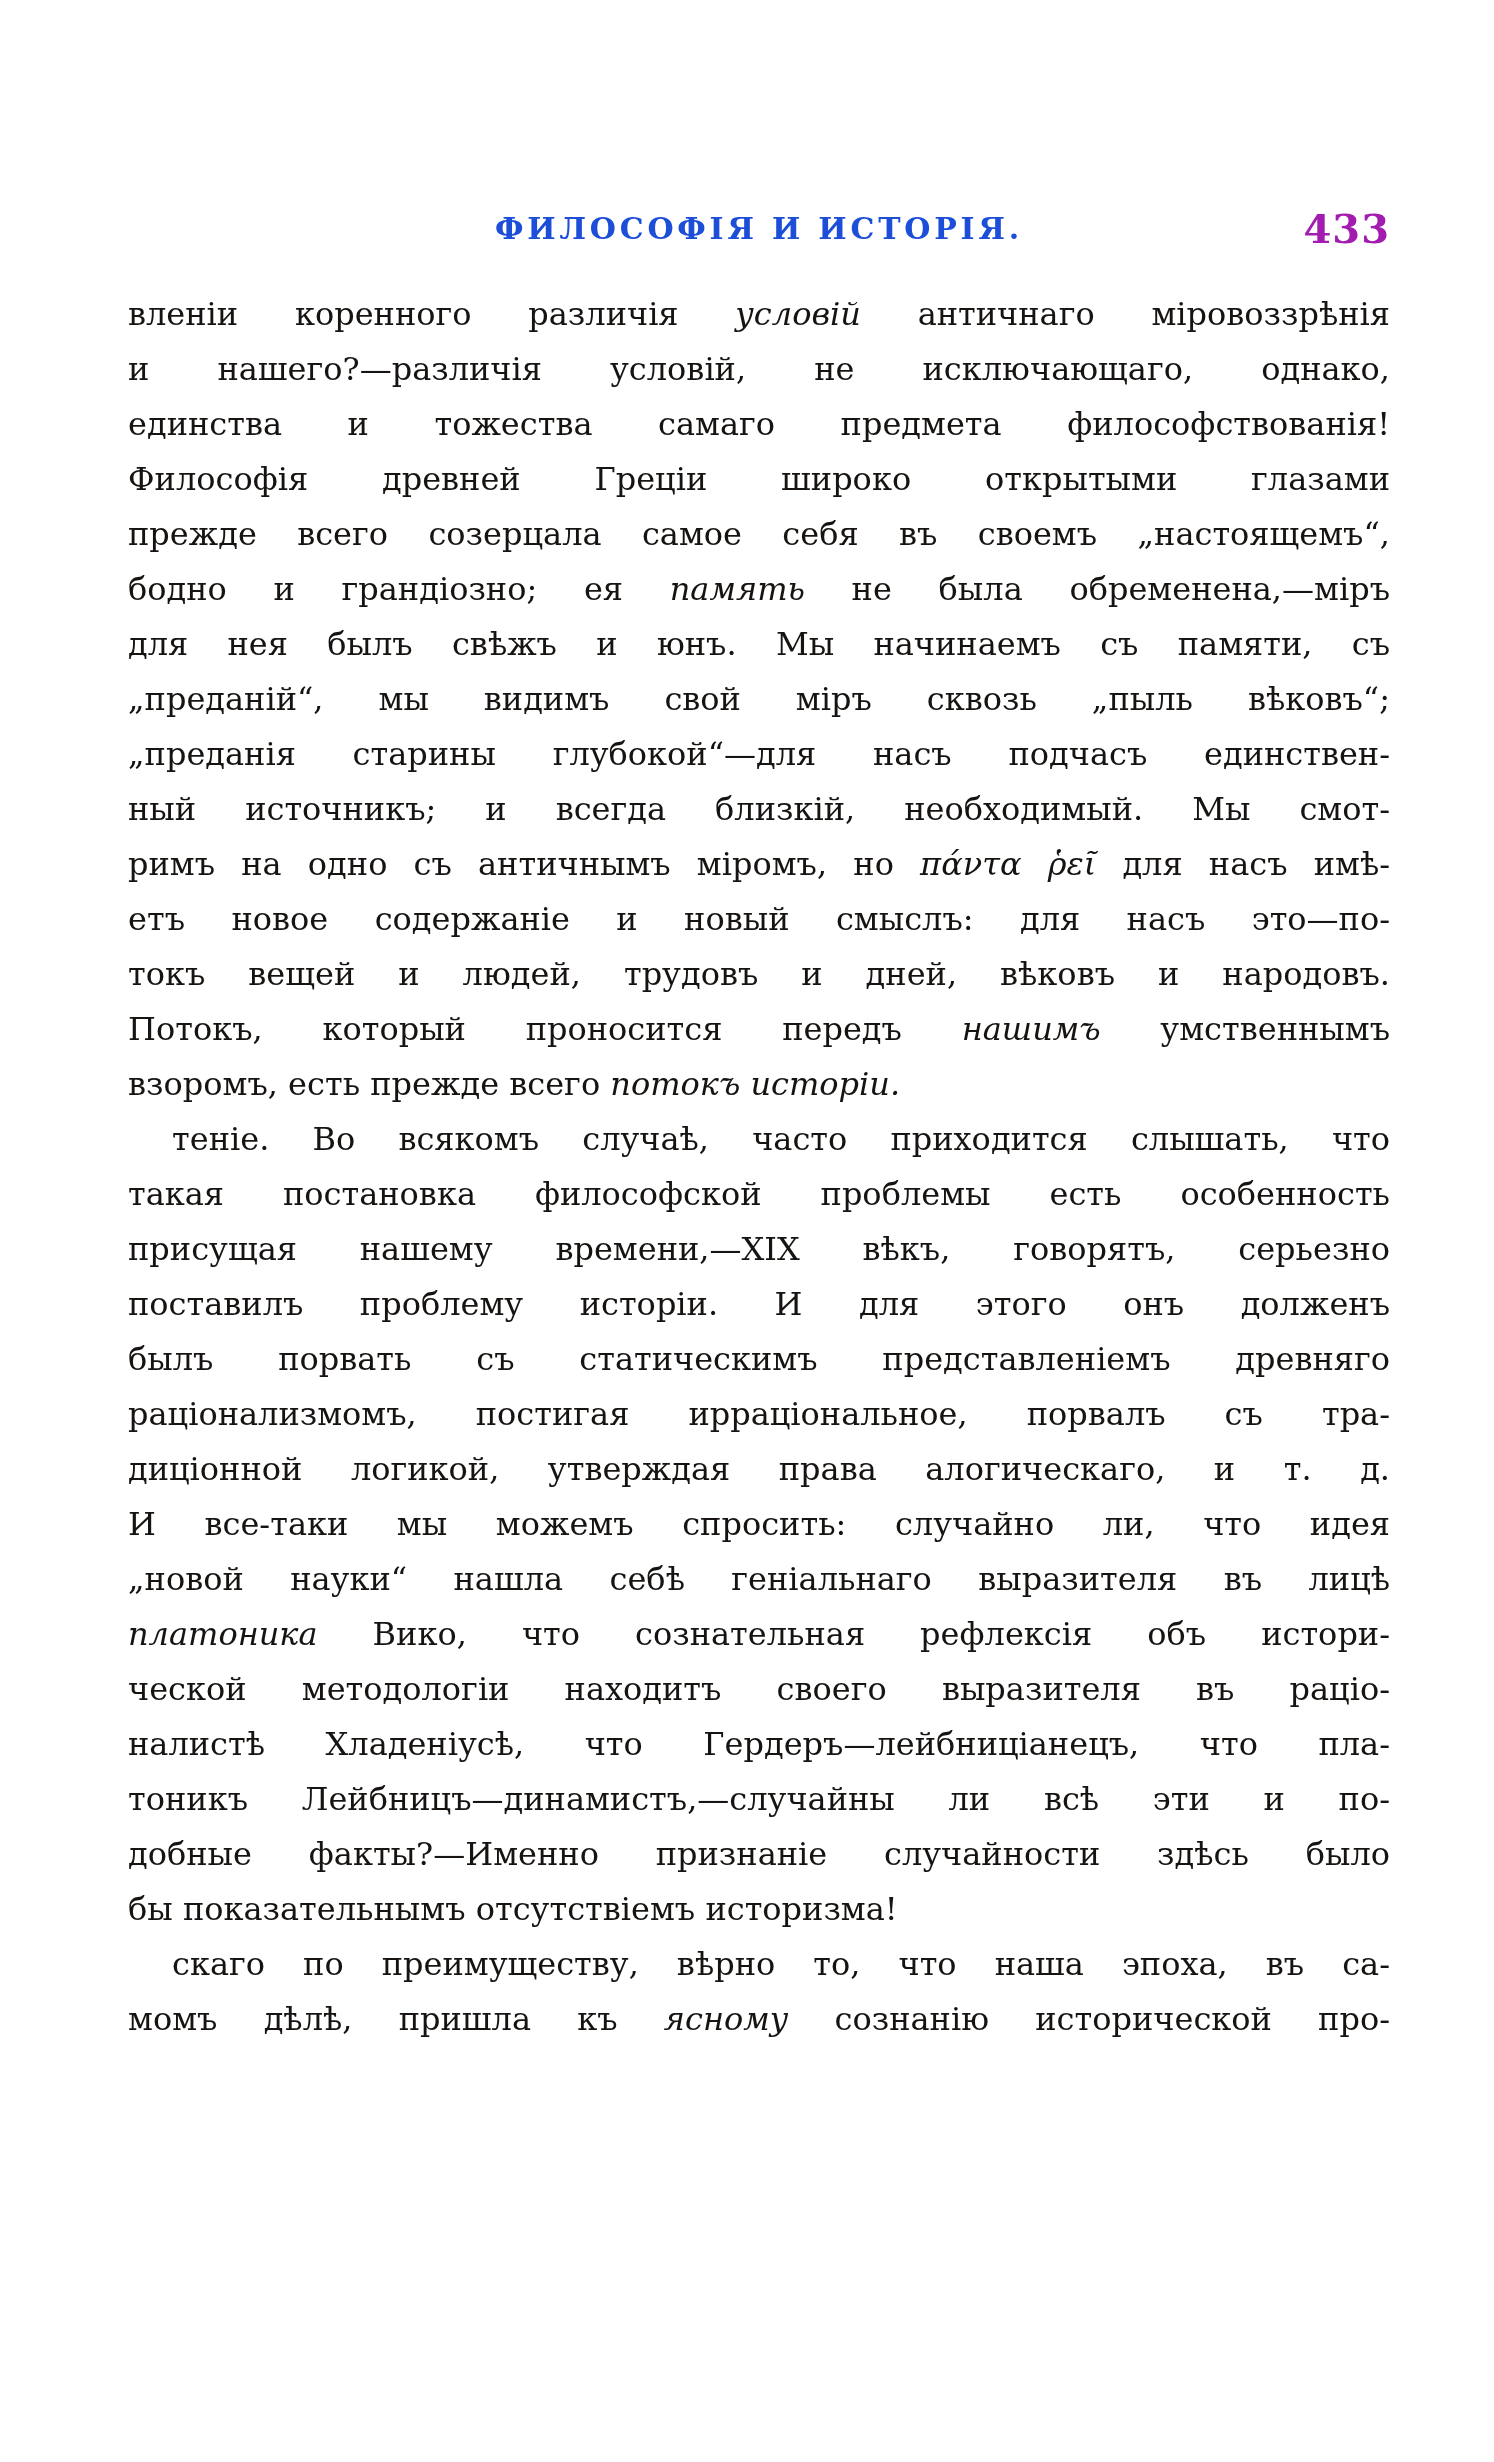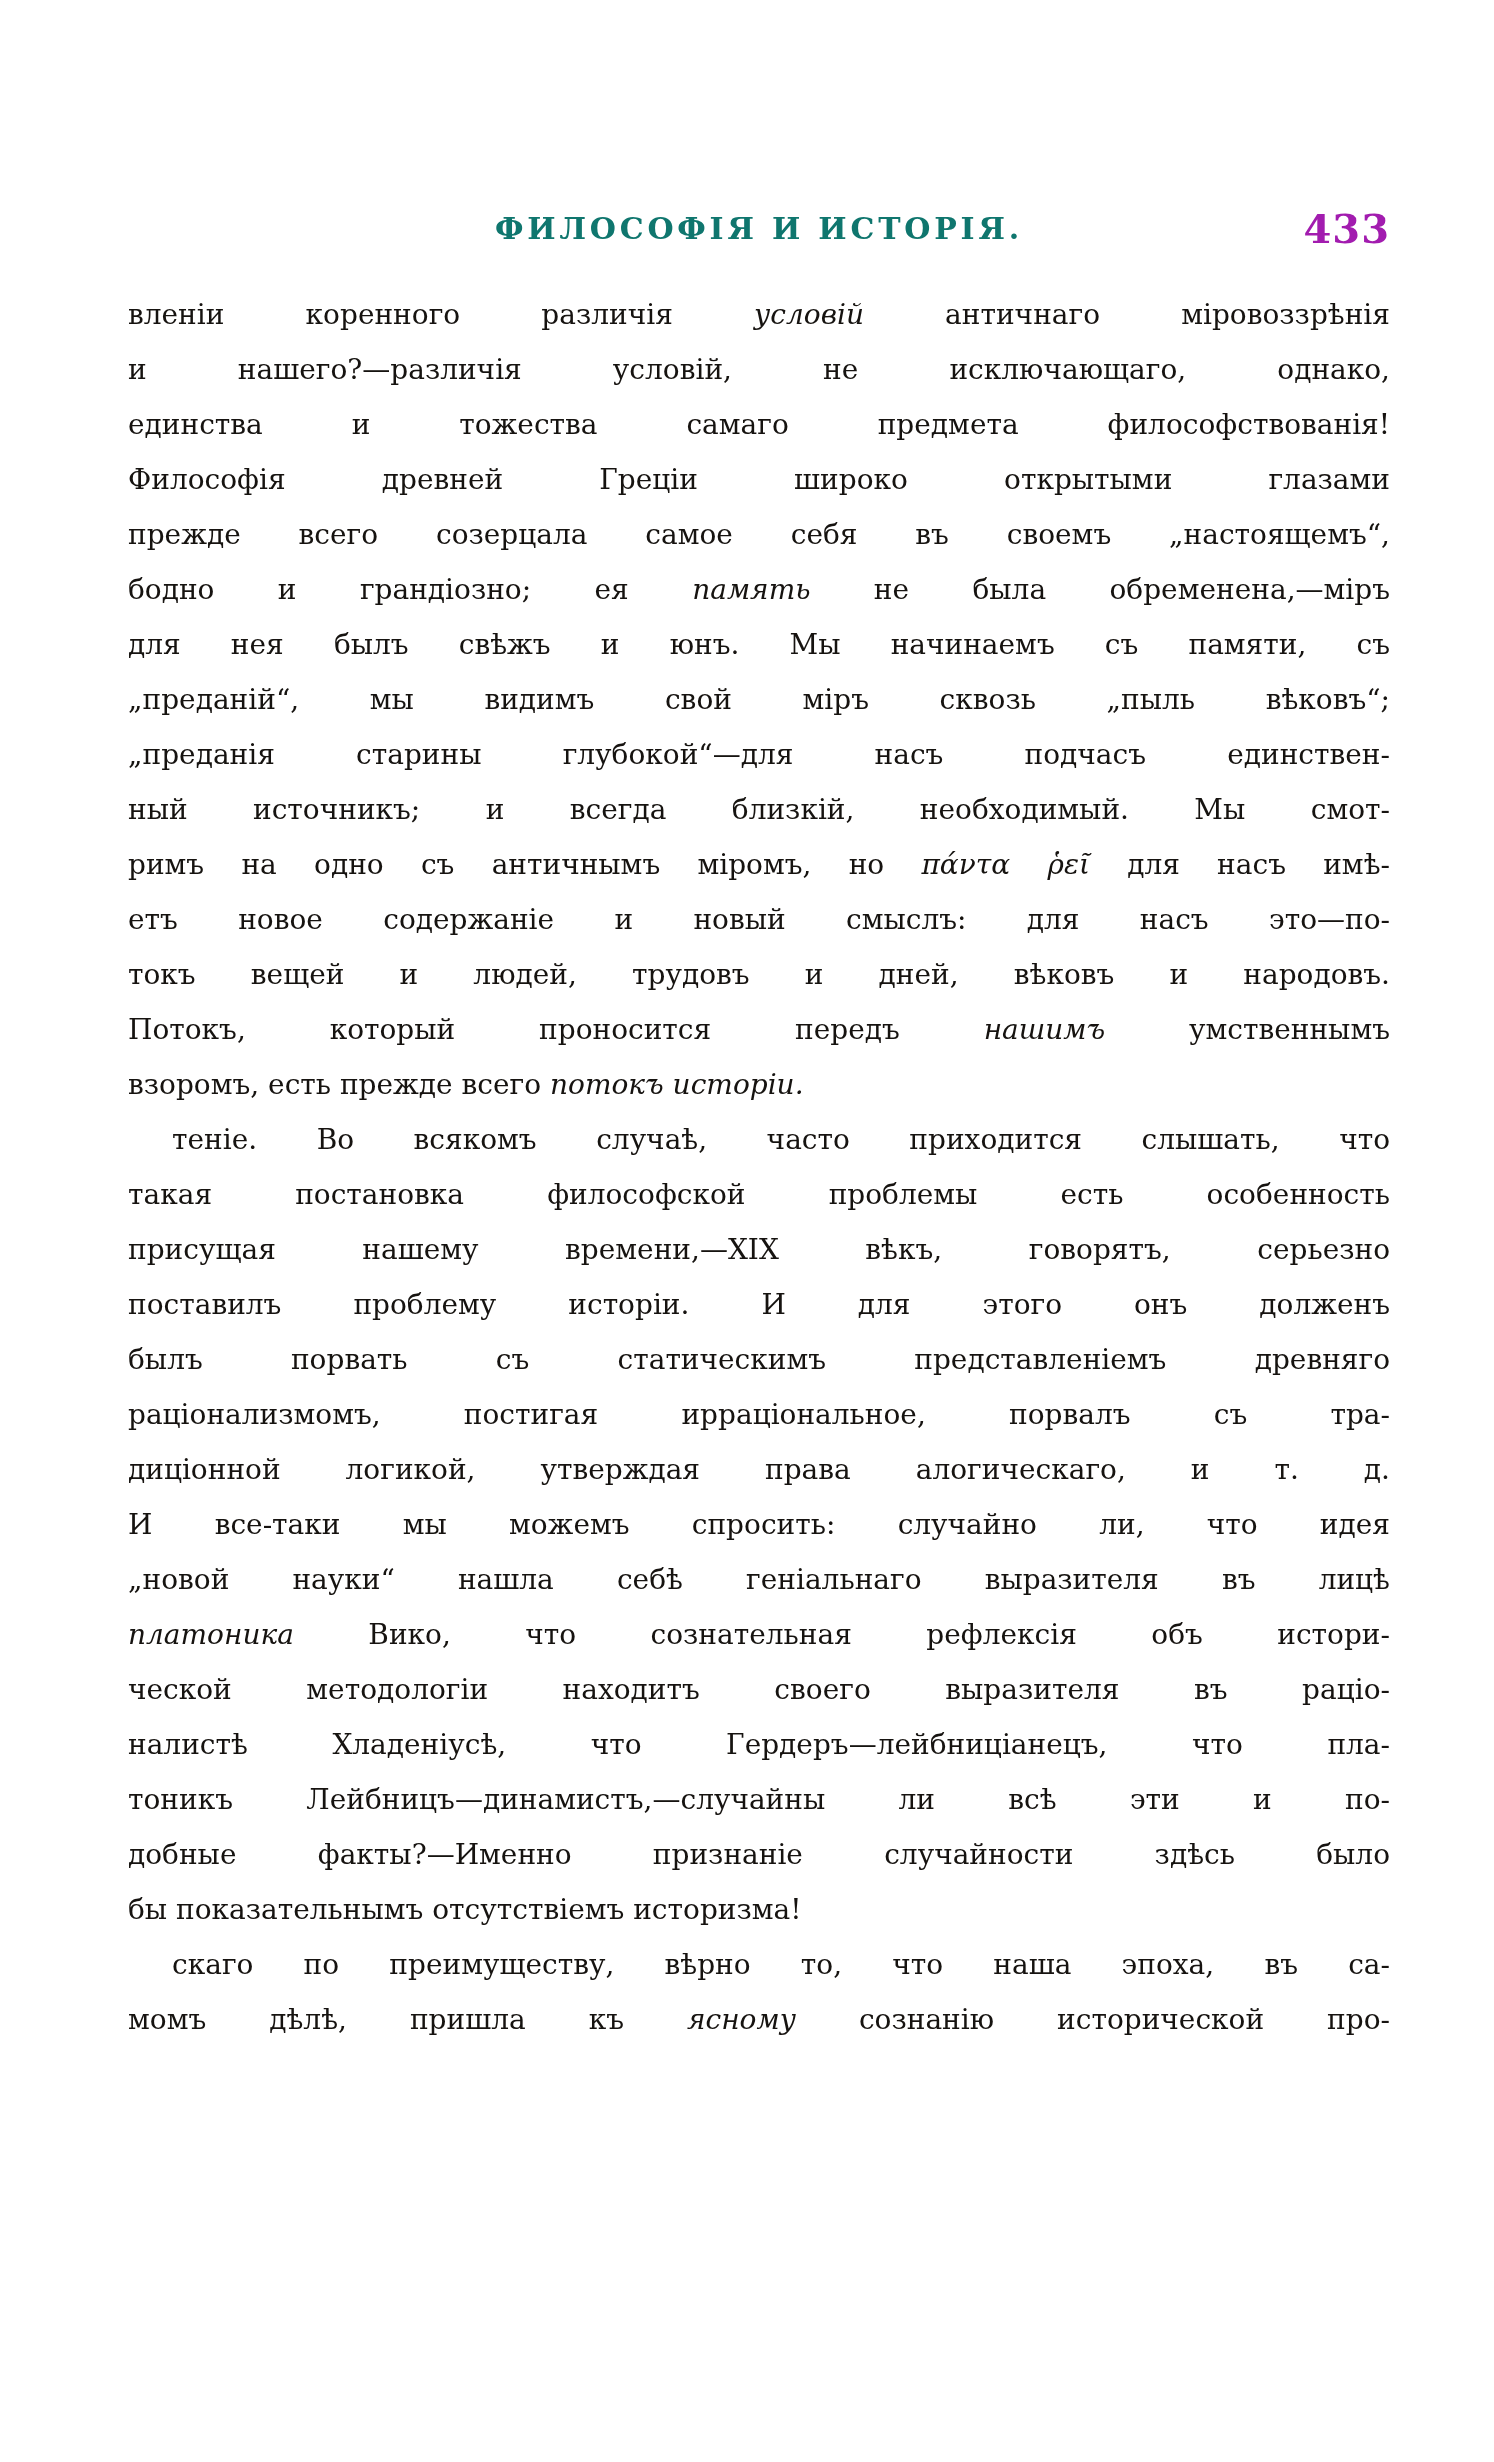--- a/index.html
+++ b/index.html
@@ -20,40 +20,40 @@
     left:128px; top:211px;
     width:1262px;
     height:42px;
   }
   .running-title {
     display:block;
     text-align:center;
     font-size:30px;
     font-weight:bold;
     letter-spacing:3.8px;
-    color:#0f766e;
+    color:#1d4ed8;
   }
   .page-number {
     position:absolute;
     right:0; top:-5.7px;
     font-size:40px;
     font-weight:bold;
     letter-spacing:1px;
     color:#a21caf;
   }
   .text-block {
     position:absolute;
     left:128px; top:287px;
     width:1262px;
   }
   .para { margin:0; padding:0; }
   .para.indent .line:first-child { text-indent:44px; }
   .line {
     line-height:55px;
-    font-size:28px;
+    font-size:32px;
     text-align:justify;
     text-align-last:justify;
     white-space:normal;
     color:#161310;
   }
   .line.no-just {
     text-align:left;
     text-align-last:left;
   }
   .em { font-style:italic; }

